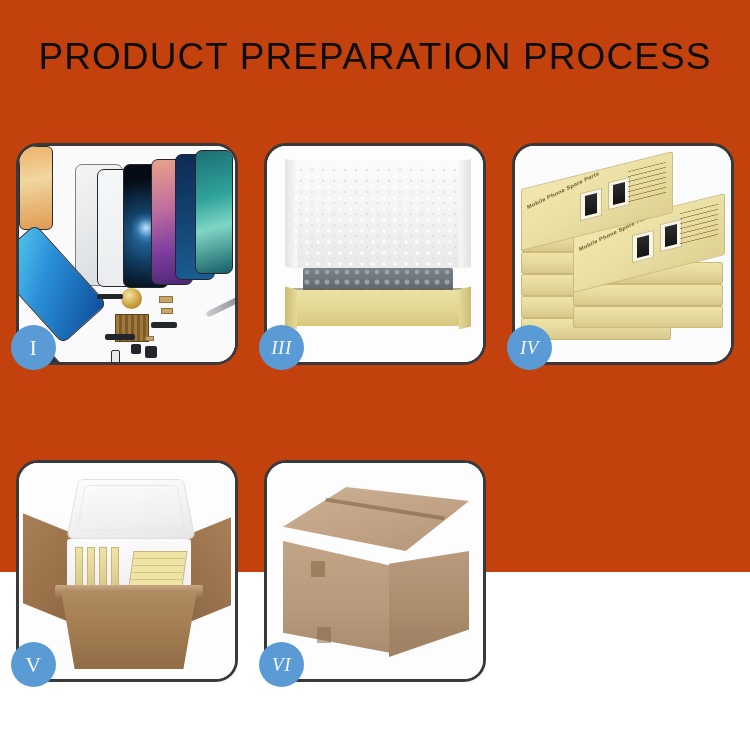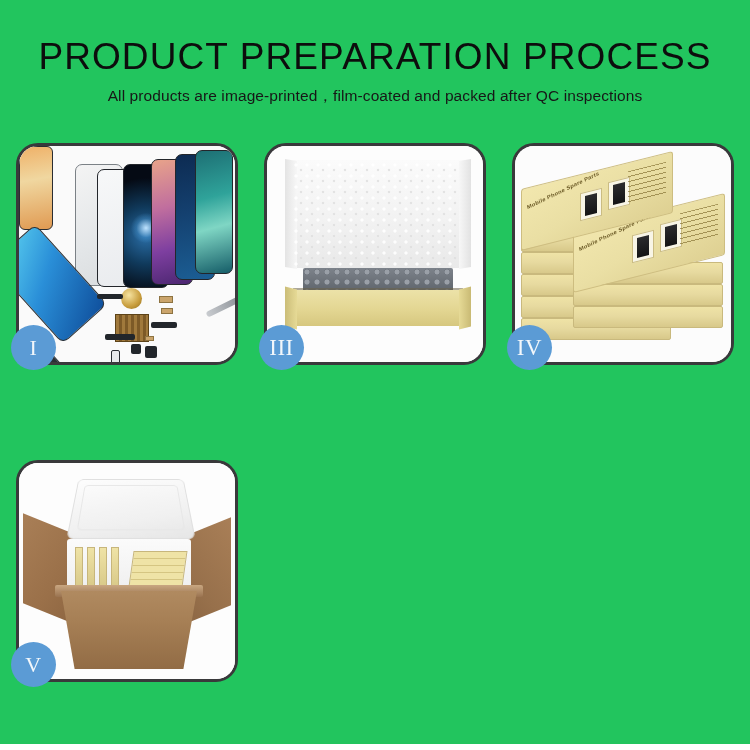--- a/index.html
+++ b/index.html
@@ -2,21 +2,21 @@
 <html><head>
 <meta charset="utf-8">
 <style>
   * { box-sizing: border-box; margin: 0; padding: 0; }
   html, body {
     width: 750px; height: 750px;
     background: #ffffff;
     font-family: "Liberation Sans", sans-serif;
     overflow: hidden;
   }
-  .page { position: relative; width: 750px; height: 744px; background: #22c55e; }
+  .page { position: relative; width: 750px; height: 572px; background: #c2410c; }
 
   
   .header { position: absolute; left: 0; top: 36px; width: 750px; text-align: center; }
   .title {
     font-size: 37px; font-weight: 400; letter-spacing: 1.1px;
     color: #0d0d0d; line-height: 1.12; white-space: nowrap;
   }
   .subtitle {
     margin-top: 9px; font-size: 15.5px; font-weight: 400;
     color: #171717; letter-spacing: .1px; white-space: nowrap;
@@ -47,21 +47,21 @@
   .badge {
     position: absolute; left: -8px; bottom: -8px;
     width: 45px; height: 45px; border-radius: 50%;
     background: #5b9bd5;
     color: #f2f7fb;
     display: flex; align-items: center; justify-content: center;
     font-family: "Liberation Serif", serif;
     font-size: 22px; line-height: 1; letter-spacing: .5px;
     z-index: 6;
   }
-  .badge.wide { font-size: 23px; }
+  .badge.wide { font-size: 19px; font-style: italic; }
 
   
   .c1 { background: #fafafa; }
   .c1 .sheet {
     position: absolute; left: 56px; top: 18px; width: 48px; height: 122px;
     background: linear-gradient(150deg,#f4f4f4,#e3e6e8 60%,#d9dcde);
     border: 1.5px solid #7b8186; border-radius: 7px;
   }
   .c1 .ph {
     position: absolute; border-radius: 7px; border: 1.6px solid #23262b;
@@ -334,21 +334,20 @@
     background: rgba(135,106,74,.55);
   }
 </style>
 </head>
 <body>
 
 <div class="page">
 
   <div class="header">
     <div class="title">PRODUCT PREPARATION PROCESS</div>
-    <div class="subtitle">All products are image-printed，film-coated and packed after QC inspections</div>
   </div>
 
   <div class="grid">
 
     <div class="card">
       <div class="card-inner c1">
         <div class="sheet"></div>
         <div class="ph p-glass"></div>
         <div class="ph p-dark"></div>
         <div class="ph p-purple"></div>
@@ -435,15 +434,26 @@
         <div class="pack" style="left:68px;"></div>
         <div class="pack" style="left:80px;"></div>
         <div class="pack" style="left:92px;"></div>
         <div class="pack-flat"></div>
         <div class="carton-rim"></div>
         <div class="carton"></div>
       </div>
       <div class="badge">V</div>
     </div>
 
+    <div class="card">
+      <div class="card-inner c6">
+        <div class="top"></div>
+        <div class="front"></div>
+        <div class="side"></div>
+        <div class="seam"></div>
+        <div class="tape1"></div>
+        <div class="tape2"></div>
+      </div>
+      <div class="badge wide">VI</div>
+    </div>
 
   </div>
 </div>
 
 </body></html>

